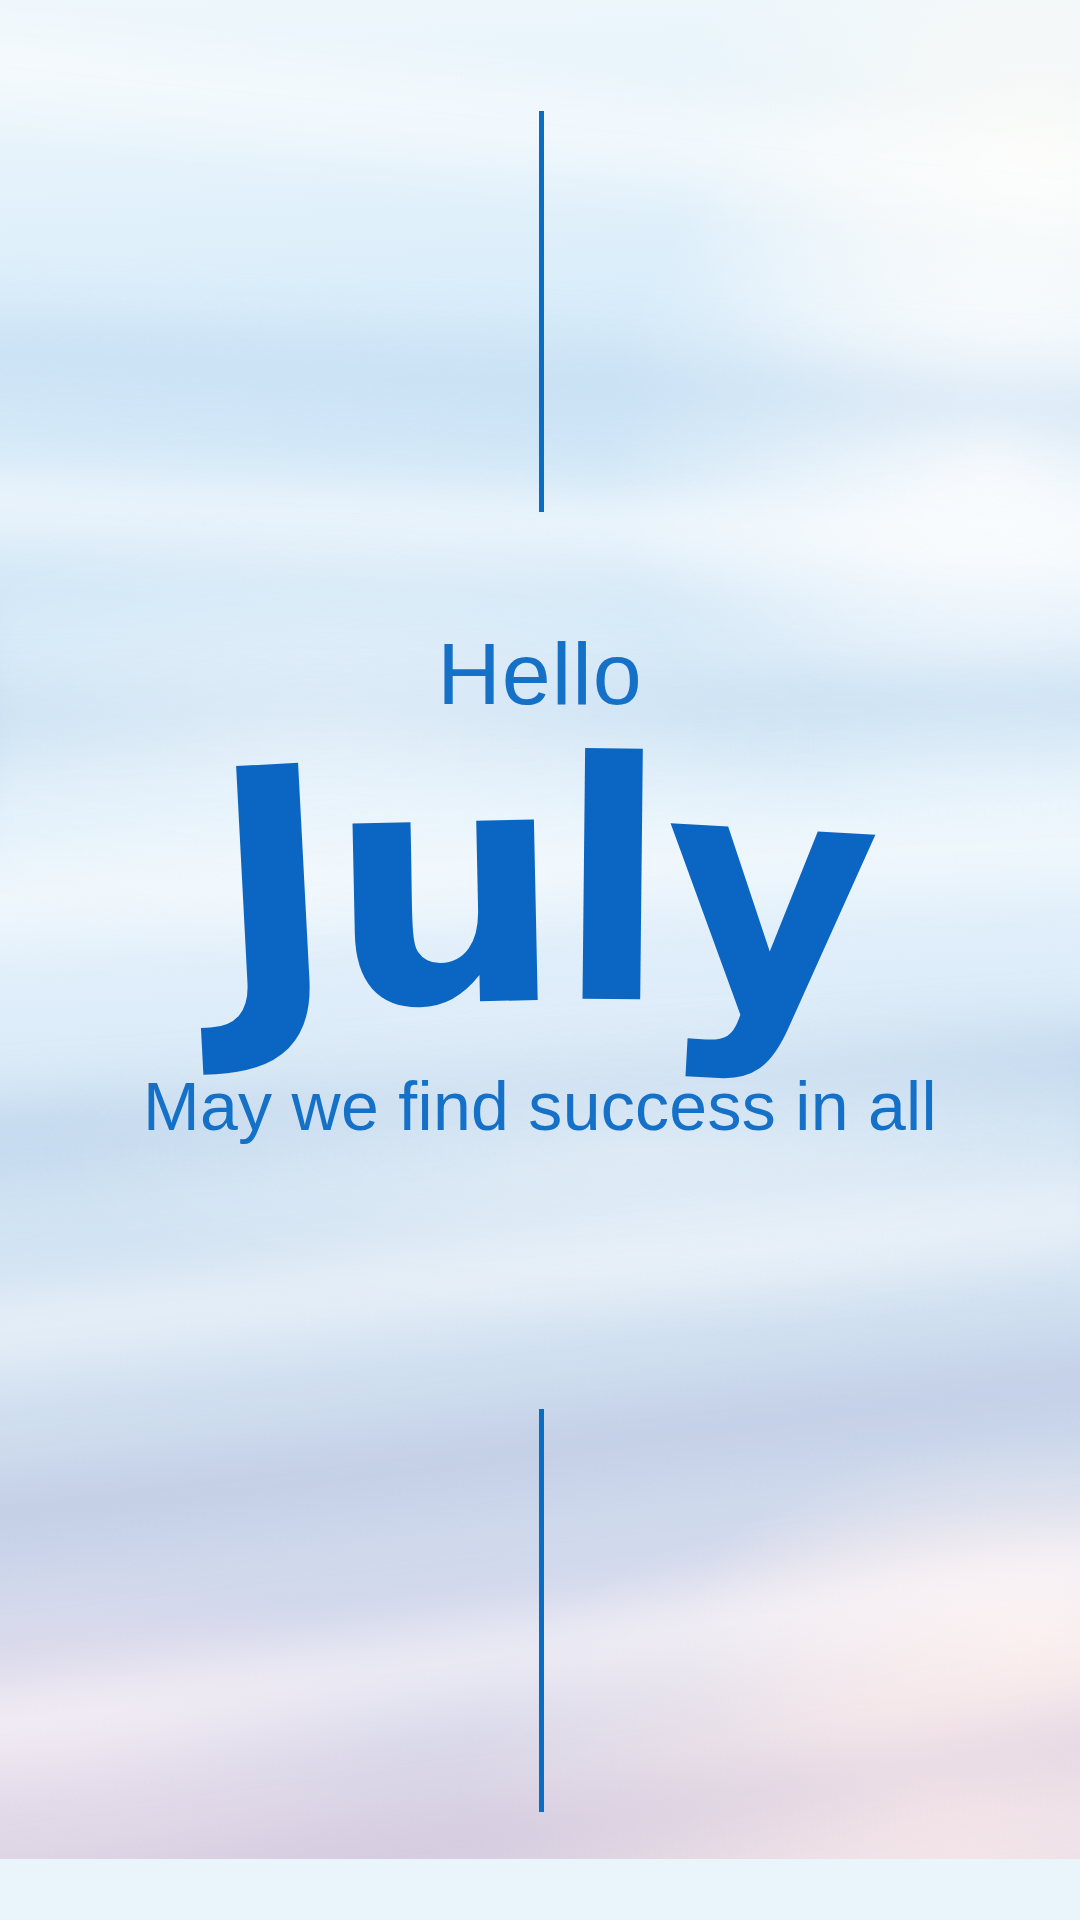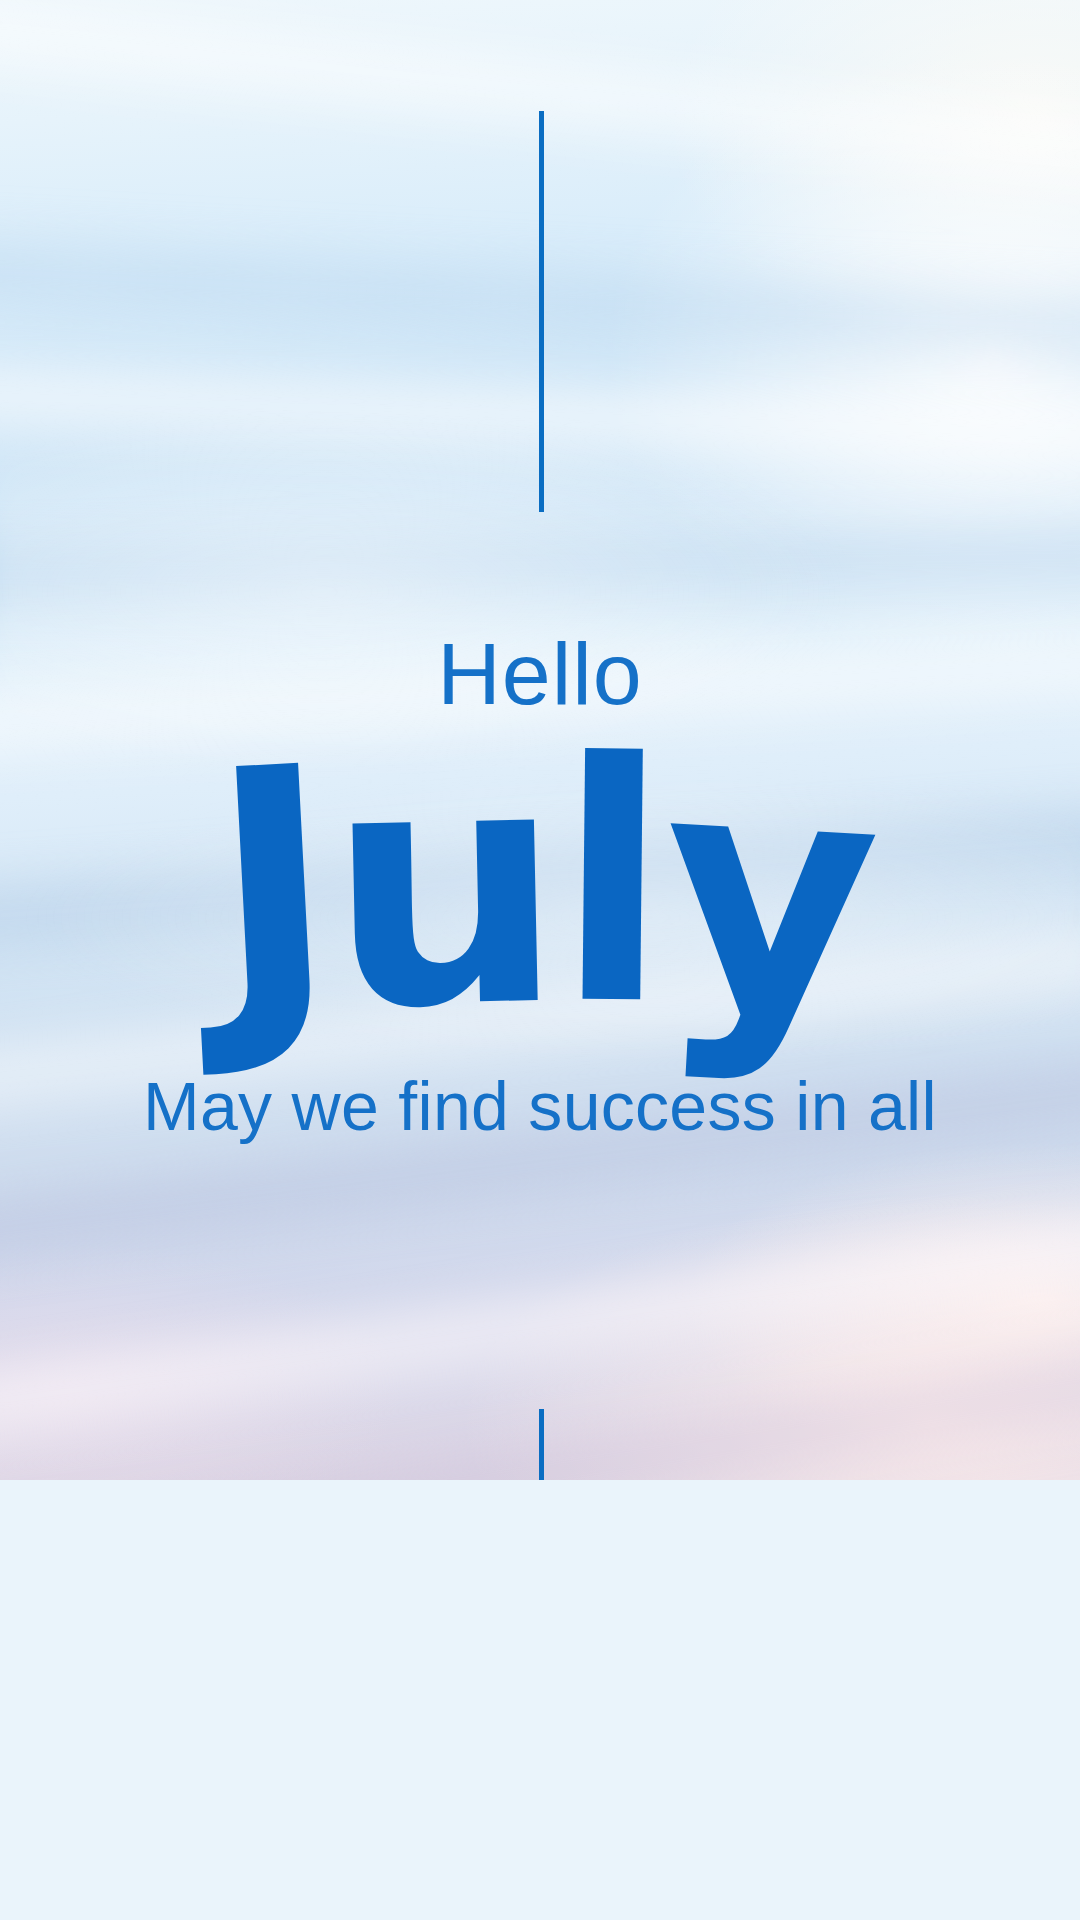--- a/index.html
+++ b/index.html
@@ -9,21 +9,21 @@
     width:1080px;
     height:1920px;
     overflow:hidden;
     background:#eaf4fb;
     font-family:"Liberation Sans", sans-serif;
   }
 
   #poster {
     position:relative;
     width:1080px;
-    height:1480px;
+    height:1859px;
     overflow:hidden;
     isolation:isolate;
   }
 
   
   .sky-base {
     position:absolute; inset:0;
     background:
       linear-gradient(177deg,
         #eef7fc 0%,

